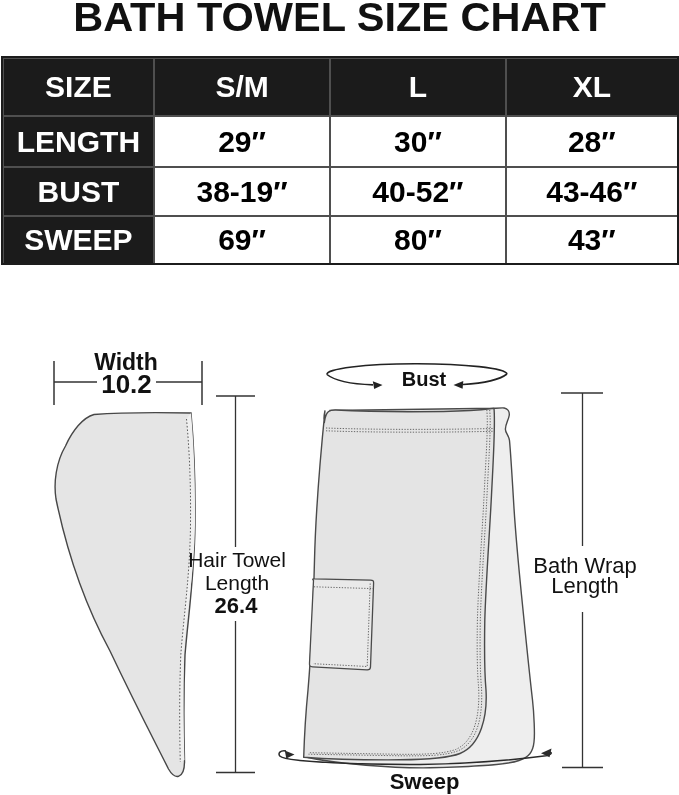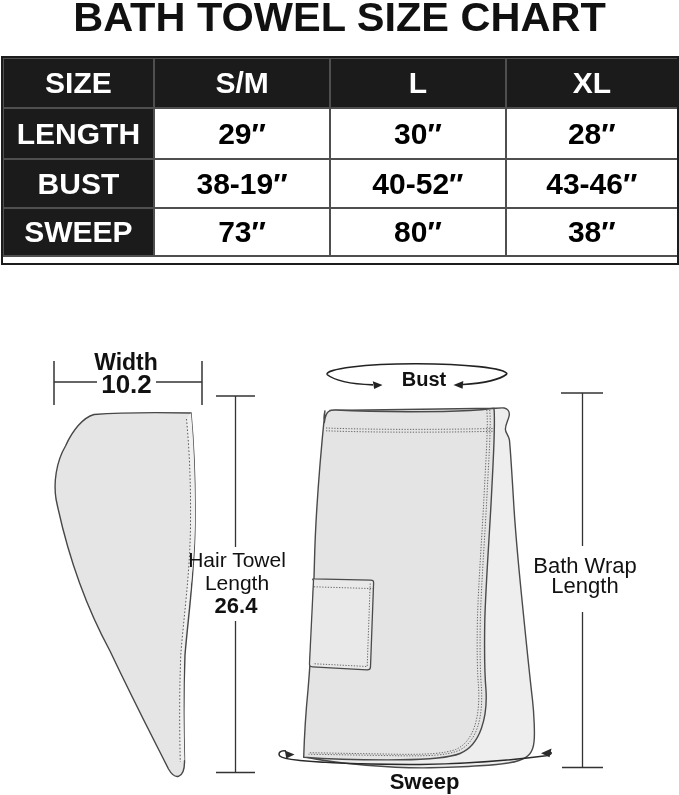--- a/index.html
+++ b/index.html
@@ -16,43 +16,43 @@
 <div class="title">BATH TOWEL SIZE CHART</div>
 <div style="position:absolute;left:1px;top:56px;width:678px;height:209px;border:2px solid #1c1c1c;box-sizing:border-box;pointer-events:none;z-index:5"></div>
 <table class="sz">
   <colgroup>
       <col style="width:151px">
       <col style="width:177px">
       <col style="width:176px">
       <col style="width:173px">
     </colgroup>
   <tbody>
-      <tr style="height:50px">
+      <tr style="height:58px">
         <td class="dk">SIZE</td>
         <td class="dk">S/M</td>
         <td class="dk">L</td>
         <td class="dk">XL</td>
       </tr>
   <tr style="height:51px">
         <td class="dk">LENGTH</td>
         <td class="lt">29″</td>
         <td class="lt">30″</td>
         <td class="lt">28″</td>
       </tr>
   <tr style="height:49px">
         <td class="dk">BUST</td>
         <td class="lt">38-19″</td>
         <td class="lt">40-52″</td>
         <td class="lt">43-46″</td>
       </tr>
   <tr style="height:48px">
         <td class="dk">SWEEP</td>
-        <td class="lt">73″</td>
+        <td class="lt">69″</td>
         <td class="lt">80″</td>
-        <td class="lt">38″</td>
+        <td class="lt">43″</td>
       </tr>
 </tbody>
   </table>
 <svg class="diag" width="679" height="795" viewBox="0 0 679 795">
 
   <path d="M 94,414.5
            C 120,412.5 165,412.5 191,413
            C 193.5,440 195.5,480 195,525
            C 194.5,575 188,618 185,655
            C 183.2,700 184,740 184.5,760

